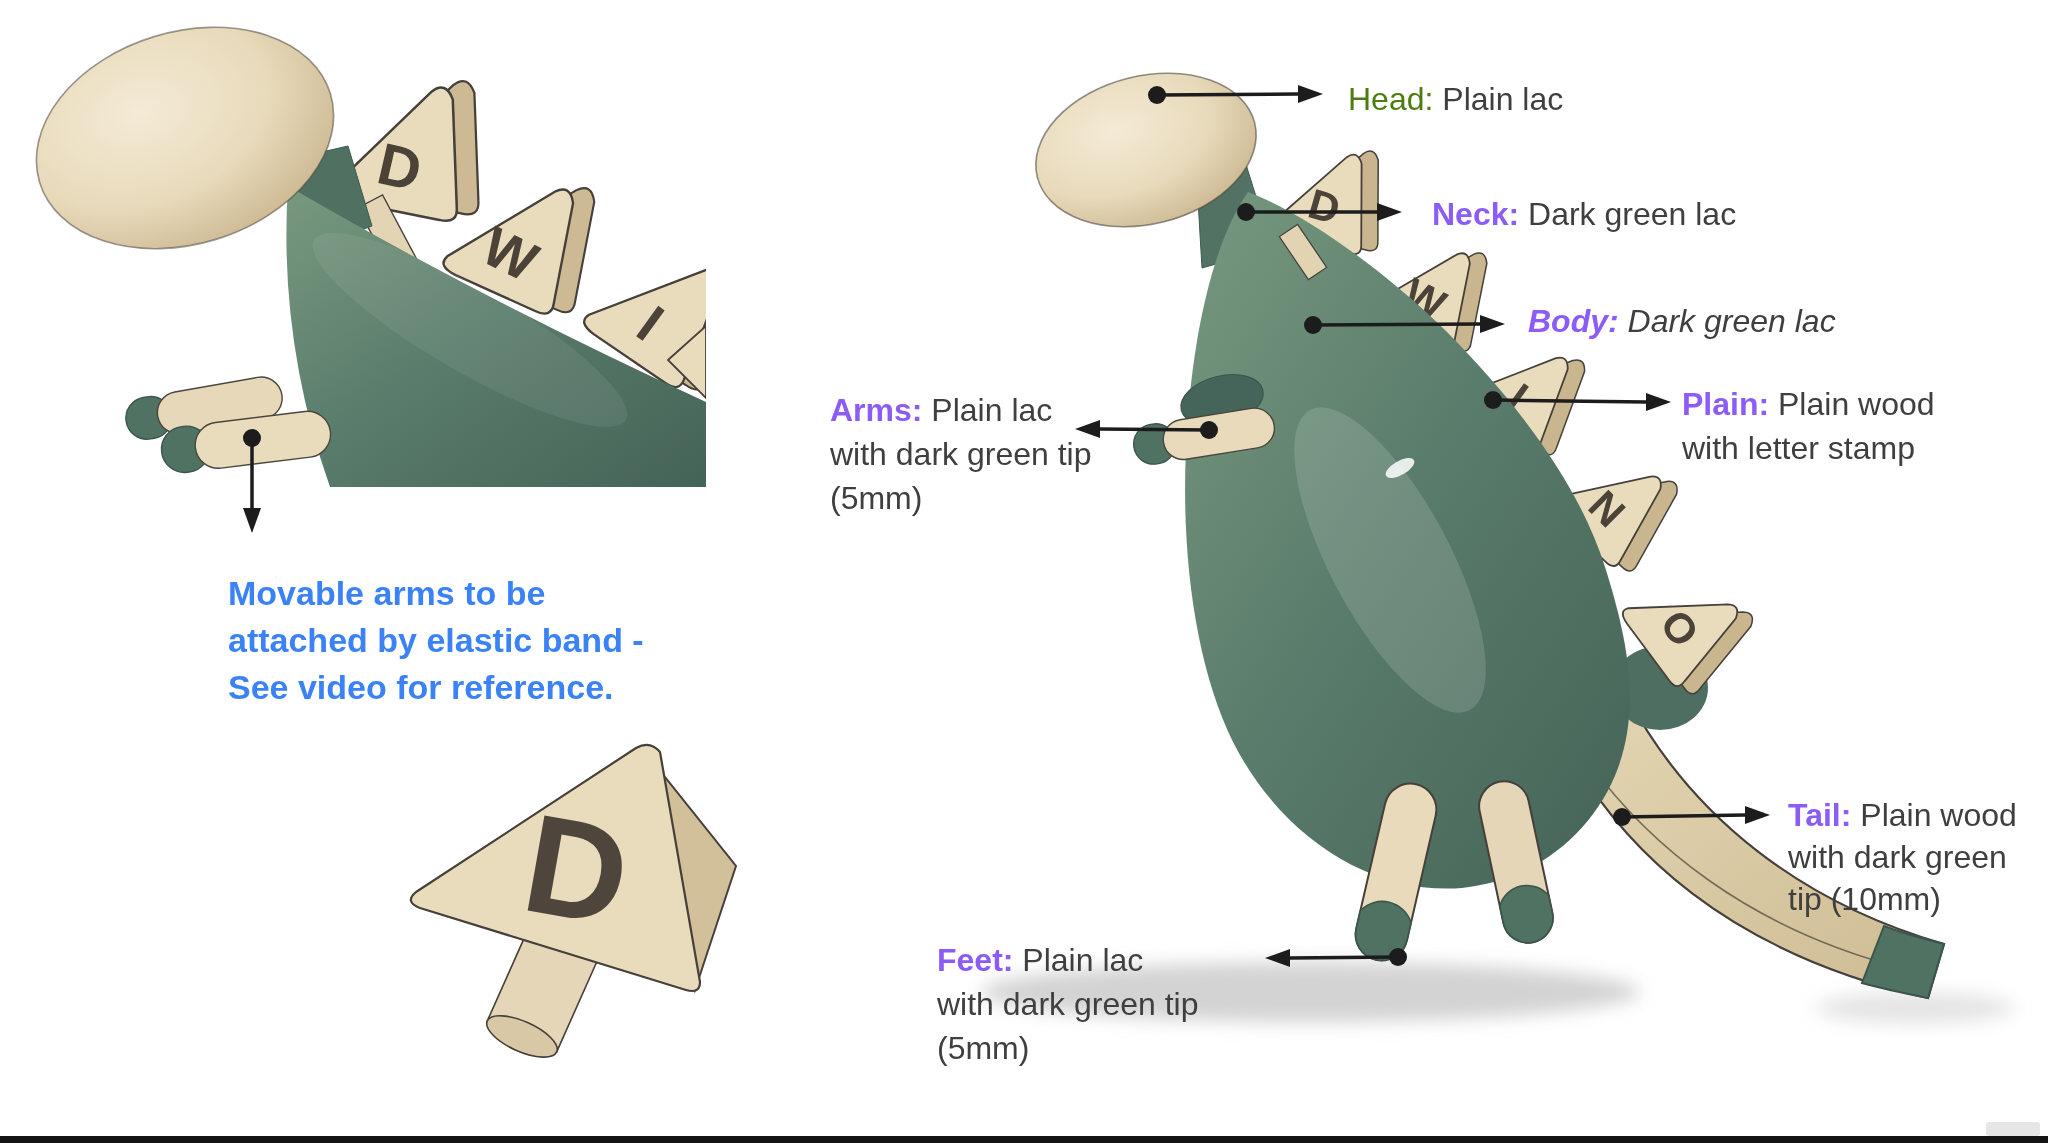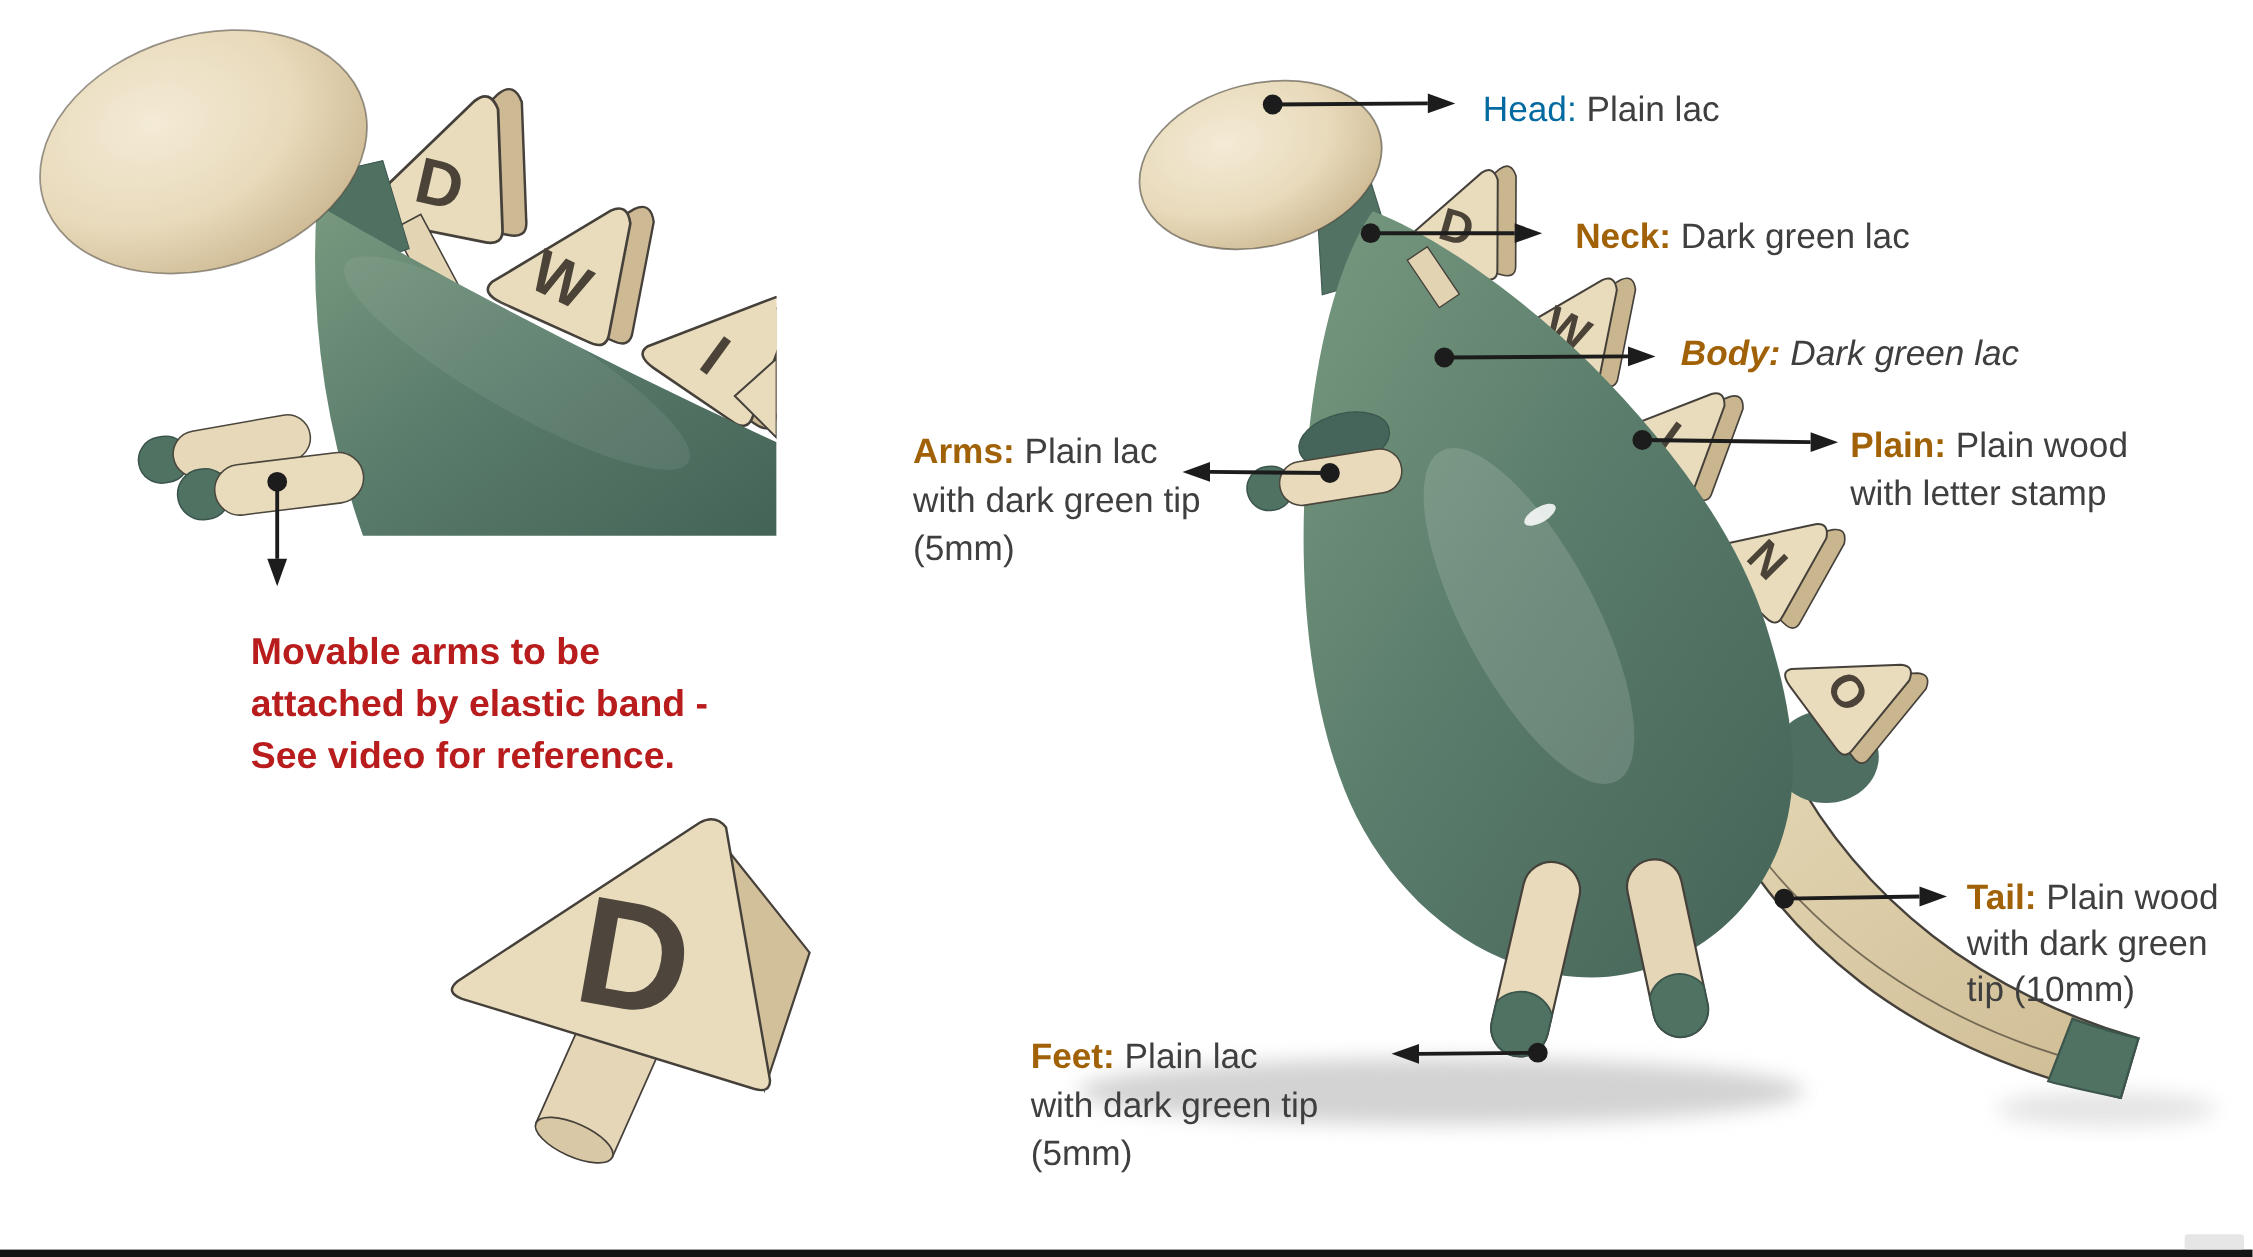--- a/index.html
+++ b/index.html
@@ -5,25 +5,25 @@
   html,body{margin:0;padding:0;background:#fff;}
   #canvas{
     position:relative;width:2048px;height:1143px;background:#ffffff;
     font-family:"Liberation Sans","DejaVu Sans",sans-serif;overflow:hidden;
   }
   #art{position:absolute;left:0;top:0;}
   .ann{
     position:absolute;font-size:32px;line-height:44px;color:#3f3f3f;
     white-space:nowrap;
   }
-  .ann b{color:#a16207;font-weight:bold;}
-  .ann .plain{font-weight:normal;color:#0369a1;}
+  .ann b{color:#8b5cf6;font-weight:bold;}
+  .ann .plain{font-weight:normal;color:#4d7c0f;}
   .note{
     position:absolute;font-size:34px;line-height:47px;font-weight:bold;
-    color:#b91c1c;white-space:nowrap;
+    color:#3b82f6;white-space:nowrap;
   }
   .tail-lh{line-height:42px;}
   svg text{font-family:"Liberation Sans","DejaVu Sans",sans-serif;font-weight:bold;}
 </style>
 </head>
 <body>
 
 <div id="canvas">
 
   <svg id="art" width="2048" height="1143" viewBox="0 0 2048 1143">

